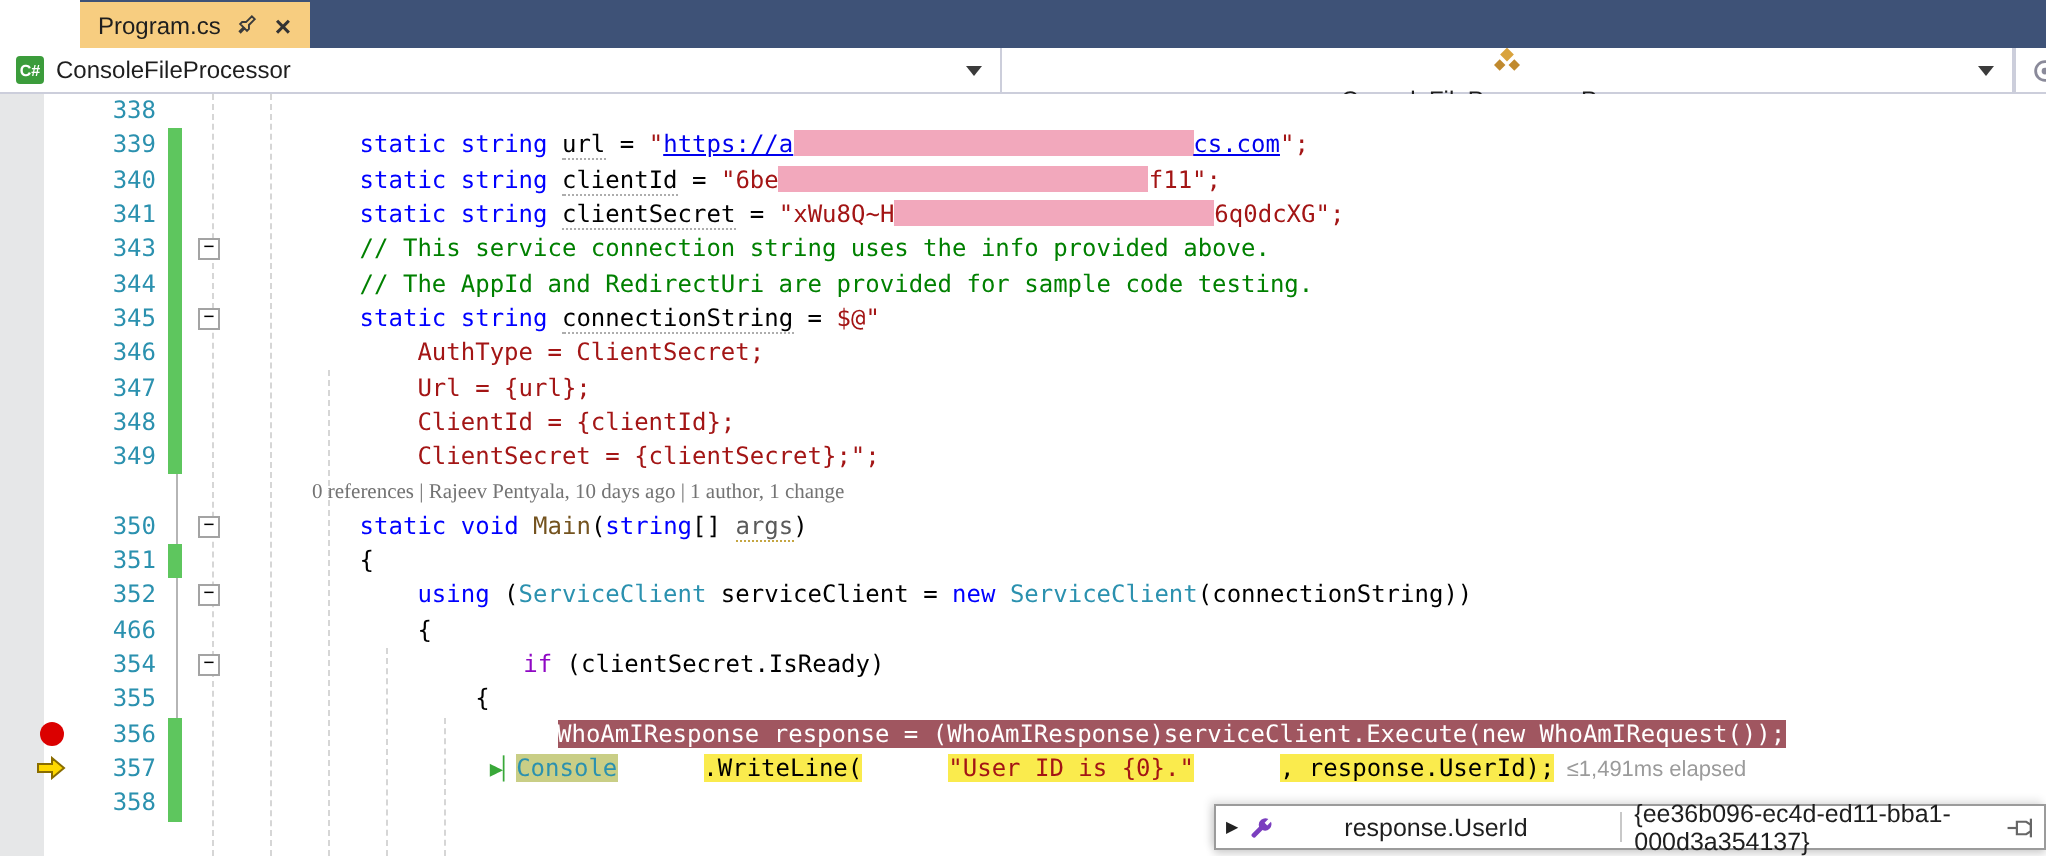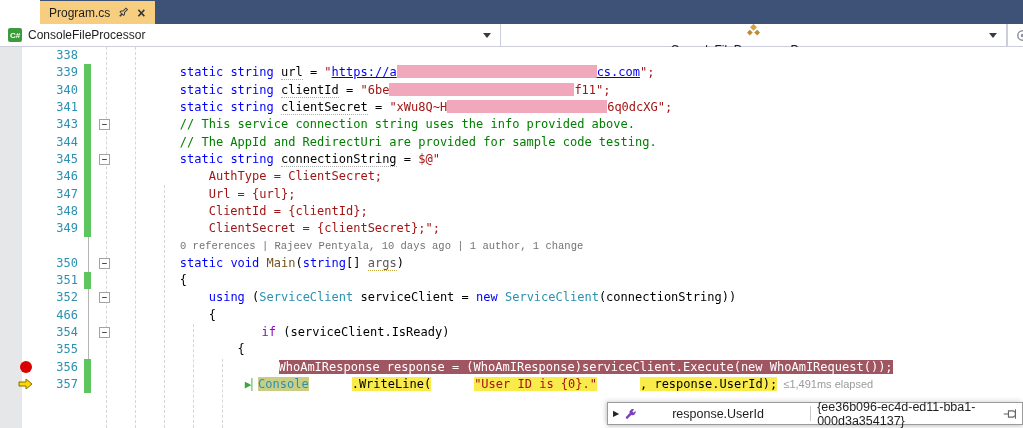--- a/index.html
+++ b/index.html
@@ -50,21 +50,21 @@
   .tok.plain{color:#000;}
   .tok.kw{color:#0000FF;}
   .tok.ctrl{color:#8F08C4;margin-left:24px;}
   .tok.type{color:#2B91AF;}
   .tok.str{color:#A31515;}
   .tok.comment{color:#008000;}
   .tok.method{color:#74531F;}
   .tok.param{color:#5A5A5A;border-bottom:1px dotted #C5A642;}
   .tok.dots{border-bottom:1px dotted #ADADAD;}
   .tok.link{color:#0000EE;text-decoration:underline;}
-  .tok.lens{margin-left:58px;font-family:Liberation Mono, monospace;font-size:10.5px;color:#737373;}
+  .tok.lens{margin-left:34px;font-family:Liberation Serif, serif;font-size:10.5px;color:#737373;}
   .tok.redact{display:inline-block;background:#F2A8BC;height:13px;vertical-align:-2px;}
   .tok.hl-red{background:#A05660;color:#fff;margin-left:12px;}
   .tok.hl-yellow{background:#FAEB4D;margin-left:43px;}
   .tok.hl-olive{background:#C9CE86;}
   .tok.runto{color:#39A839;font-size:11px;}
   .tok.perftip{color:#9B9B9B;font-size:11px;font-family:"Liberation Sans",sans-serif;}
 
   
   .datatip{position:absolute;left:607px;top:402px;width:416px;height:23px;background:#fff;
            border:1px solid #9B9B9B;box-sizing:border-box;display:flex;align-items:center;
@@ -137,26 +137,27 @@
         <div class="row"><span class="lnum">345</span><span class="chgbar"></span><span class="foldbox">−</span><div class="code"><span class="tok plain">        </span><span class="tok kw">static</span><span class="tok plain"> </span><span class="tok kw">string</span><span class="tok plain"> </span><span class="tok plain dots">connectionString</span><span class="tok plain"> = </span><span class="tok str">$@"</span></div></div>
         <div class="row"><span class="lnum">346</span><span class="chgbar"></span><div class="code"><span class="tok str">            AuthType = ClientSecret;</span></div></div>
         <div class="row"><span class="lnum">347</span><span class="chgbar"></span><div class="code"><span class="tok str">            Url = {url};</span></div></div>
         <div class="row"><span class="lnum">348</span><span class="chgbar"></span><div class="code"><span class="tok str">            ClientId = {clientId};</span></div></div>
         <div class="row"><span class="lnum">349</span><span class="chgbar"></span><div class="code"><span class="tok str">            ClientSecret = {clientSecret};";</span></div></div>
         <div class="row"><span class="lnum"></span><div class="code"><span class="tok lens">0 references | Rajeev Pentyala, 10 days ago | 1 author, 1 change</span></div></div>
         <div class="row"><span class="lnum">350</span><span class="foldbox">−</span><div class="code"><span class="tok plain">        </span><span class="tok kw">static</span><span class="tok plain"> </span><span class="tok kw">void</span><span class="tok plain"> </span><span class="tok method">Main</span><span class="tok plain">(</span><span class="tok kw">string</span><span class="tok plain">[] </span><span class="tok param">args</span><span class="tok plain">)</span></div></div>
         <div class="row"><span class="lnum">351</span><span class="chgbar"></span><div class="code"><span class="tok plain">        {</span></div></div>
         <div class="row"><span class="lnum">352</span><span class="foldbox">−</span><div class="code"><span class="tok plain">            </span><span class="tok kw">using</span><span class="tok plain"> (</span><span class="tok type">ServiceClient</span><span class="tok plain"> serviceClient = </span><span class="tok kw">new</span><span class="tok plain"> </span><span class="tok type">ServiceClient</span><span class="tok plain">(connectionString))</span></div></div>
         <div class="row"><span class="lnum">466</span><div class="code"><span class="tok plain">            {</span></div></div>
-        <div class="row"><span class="lnum">354</span><span class="foldbox">−</span><div class="code"><span class="tok plain">                </span><span class="tok ctrl">if</span><span class="tok plain"> (serviceClient.IsReady)</span></div></div>
+        <div class="row"><span class="lnum">354</span><span class="foldbox">−</span><div class="code"><span class="tok plain">                </span><span class="tok ctrl">if</span><span class="tok plain"> (clientSecret.IsReady)</span></div></div>
         <div class="row"><span class="lnum">355</span><div class="code"><span class="tok plain">                {</span></div></div>
         <div class="row"><span class="bp-dot"></span><span class="lnum">356</span><span class="chgbar"></span><div class="code"><span class="tok plain">                    </span><span class="tok hl-red">WhoAmIResponse response = (WhoAmIResponse)serviceClient.Execute(new WhoAmIRequest());</span></div></div>
         <div class="row"><span class="cur-arrow"><svg width="15" height="12" viewBox="0 0 15 12">
               <polygon points="1,4 8,4 8,1 14,6 8,11 8,8 1,8" fill="#FFD800" stroke="#8A6D00" stroke-width="1"></polygon>
             </svg></span><span class="lnum">357</span><span class="chgbar"></span><div class="code"><span class="tok plain">                 </span><span class="tok runto">▶▏</span><span class="tok type hl-olive">Console</span><span class="tok plain hl-yellow">.WriteLine(</span><span class="tok str hl-yellow">"User ID is {0}."</span><span class="tok plain hl-yellow">, response.UserId);</span><span class="tok perftip">  ≤1,491ms elapsed</span></div></div>
+        <div class="row"><span class="lnum">358</span><span class="chgbar"></span><div class="code"></div></div>
       </div>
   </div>
 
   <div class="datatip">
     <span class="exp">▶</span>
     <span style="display:flex;flex:none;">
       <svg width="13" height="13" viewBox="0 0 16 16">
           <path d="M5.6 7.8 1.6 11.8a1.5 1.5 0 1 0 2.1 2.1l4-4a4 4 0 0 0 5.2-5.2L10.6 7 9 5.4l2.3-2.3A4 4 0 0 0 5.6 7.8z" fill="#7B3FBF"></path>
         </svg>
     </span>

